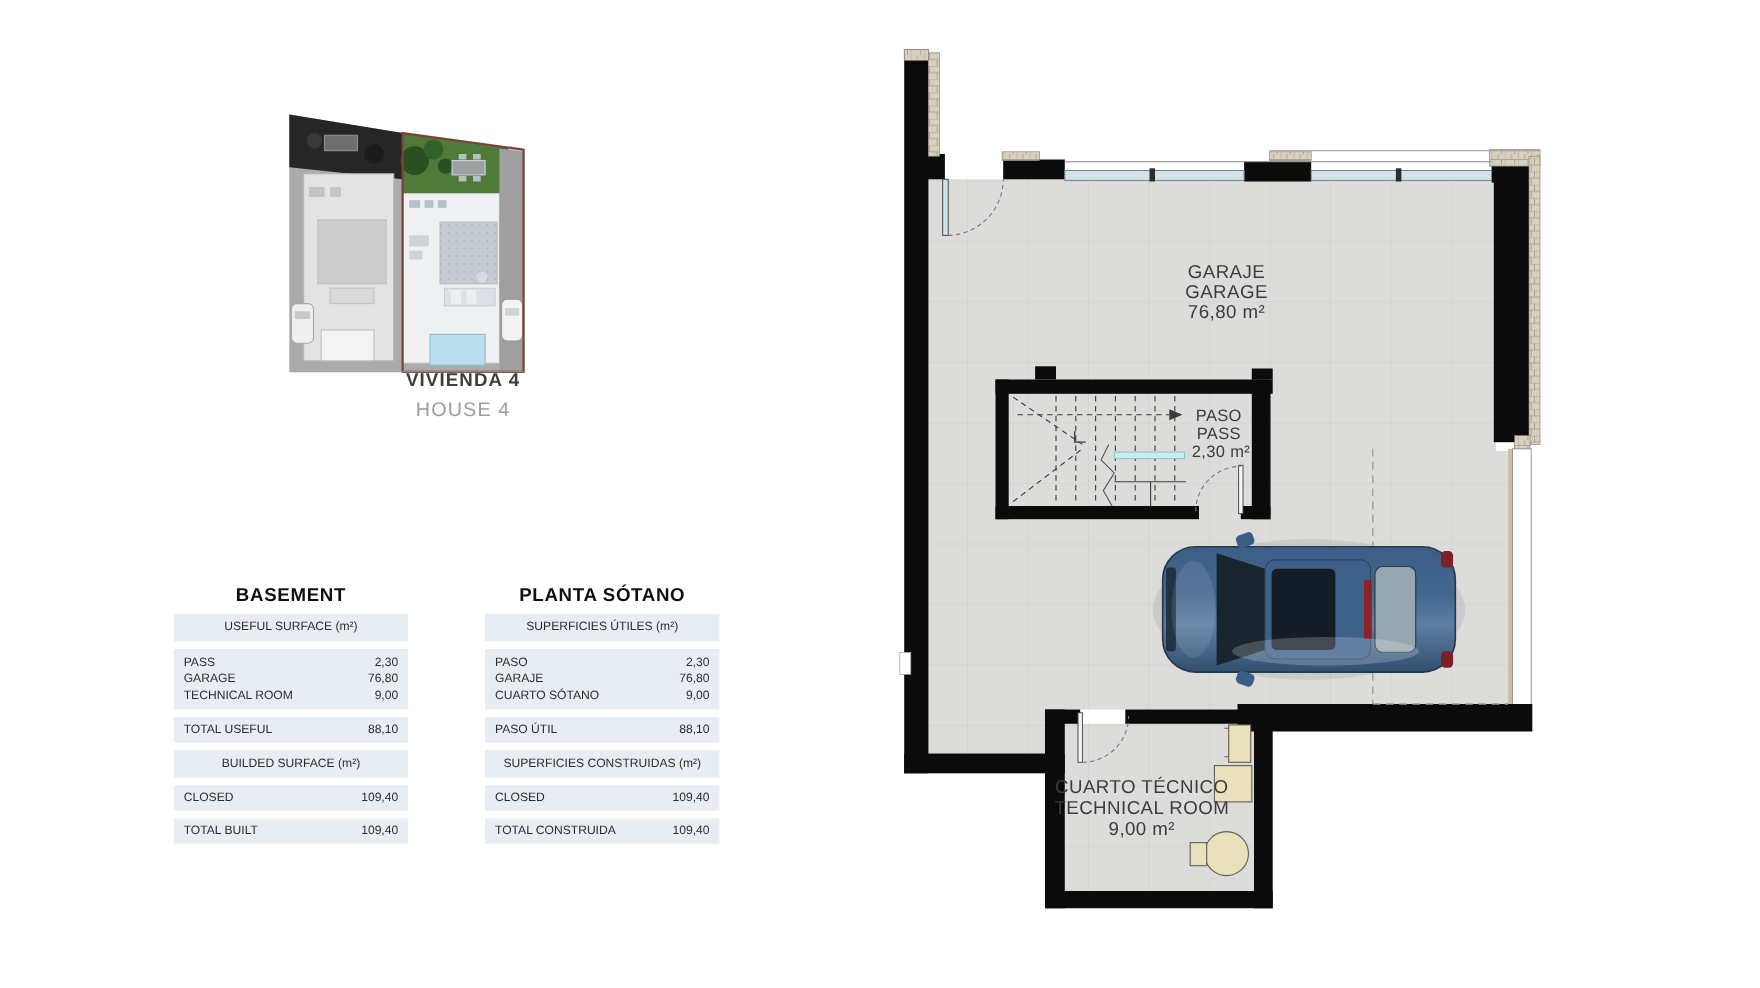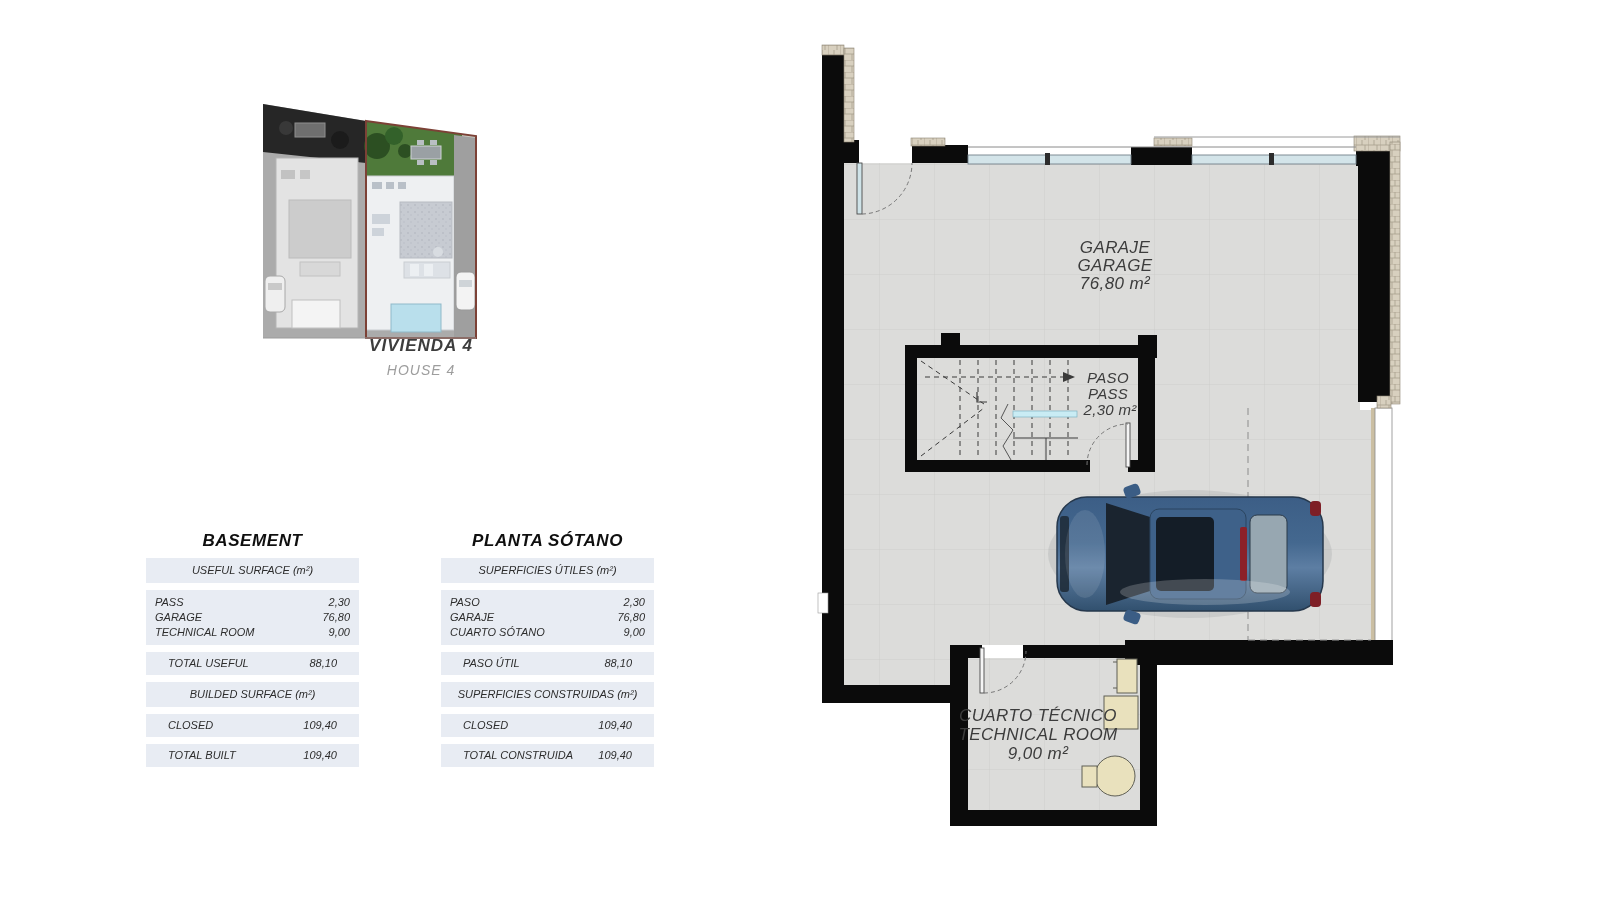--- a/index.html
+++ b/index.html
@@ -1,35 +1,35 @@
 <!DOCTYPE html>
 <html><head>
 <meta charset="utf-8">
 <style>
   html,body{margin:0;padding:0;background:#ffffff;}
   .canvas{position:relative;width:1600px;height:826px;background:#ffffff;overflow:hidden;
-          font-family:"Liberation Sans",sans-serif;font-style:italic;}
+          font-family:"Liberation Sans",sans-serif;}
   .plan-svg{position:absolute;left:0;top:0;width:1600px;height:898px;}
 
   
   .thumb-caption{position:absolute;left:335px;width:172px;text-align:center;}
   .thumb-title{top:336px;font-size:17px;font-weight:bold;color:#3d3d3d;letter-spacing:1px;}
-  .thumb-sub{top:362px;font-size:14px;color:#9d9d9d;letter-spacing:1px;}
+  .thumb-sub{top:362px;font-size:18px;color:#9d9d9d;letter-spacing:1px;}
 
   
   .tbl{position:absolute;width:213px;top:531px;}
-  .tbl-en{left:146px;}
+  .tbl-en{left:158px;}
   .tbl-es{left:393px;margin-left:48px;}
   .tbl-title{font-size:17px;font-weight:bold;color:#0f0f0f;text-align:center;
              letter-spacing:.6px;margin-bottom:7px;}
   .band{background:#e8ecf3;margin-bottom:7px;color:#2d2d2d;font-size:11px;line-height:13px;}
   .band-header{text-align:center;padding:6px 2px;}
   .band-rows{padding:5px 0;}
   .row{display:flex;justify-content:space-between;padding:1px 9px;}
-  .row-single{padding:4px 13px;}
+  .row-single{padding:4px 0;}
 
   
   .room-lbl{font-family:"Liberation Sans",sans-serif;font-size:17px;fill:#3c3c3c;
             text-anchor:middle;letter-spacing:.4px;}
   .room-lbl-sm{font-family:"Liberation Sans",sans-serif;font-size:15px;fill:#3c3c3c;
             text-anchor:middle;letter-spacing:.3px;}
 </style>
 </head>
 <body>
 

